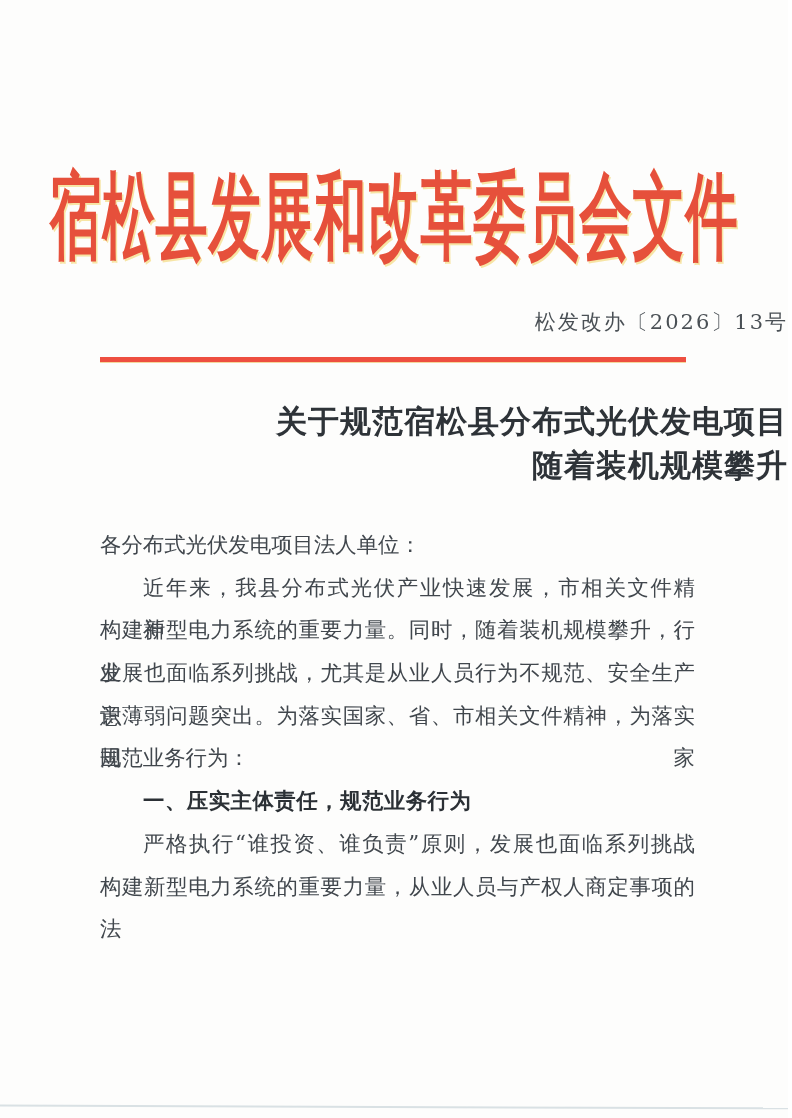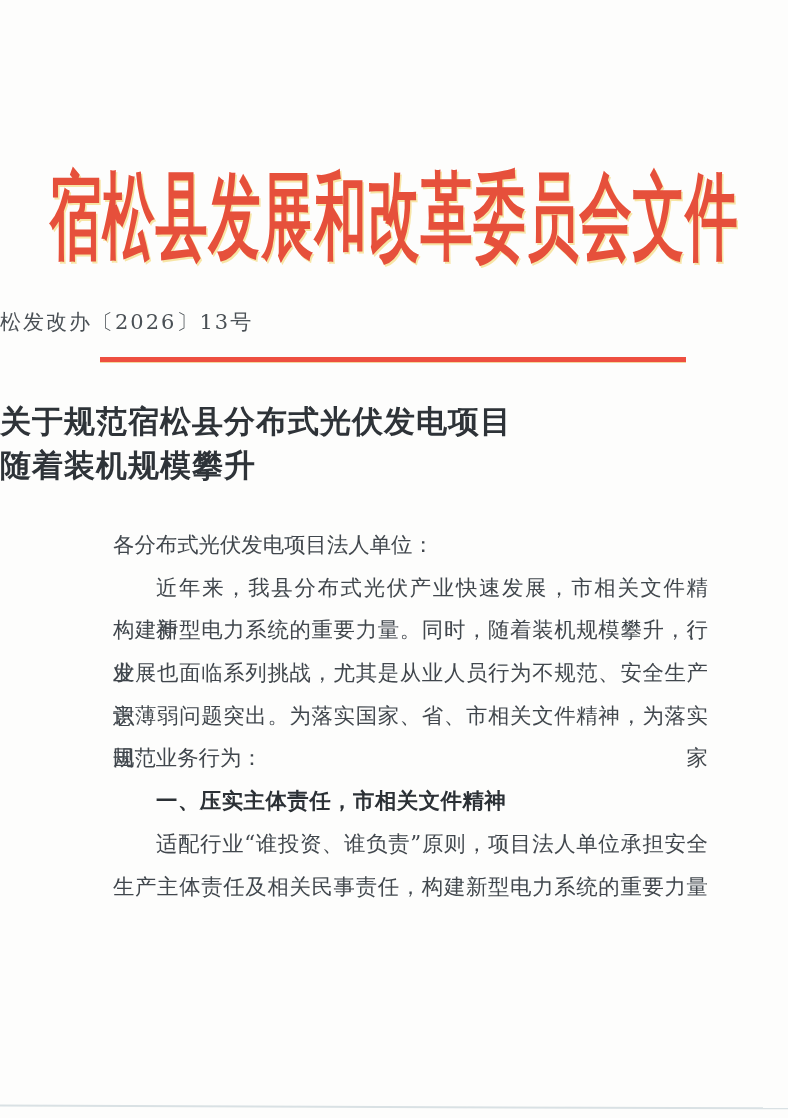--- a/index.html
+++ b/index.html
@@ -33,21 +33,21 @@
     font-family: "DejaVu Serif", serif;
     text-shadow: 1.5px 1.5px 0 rgba(240, 200, 60, 0.45);
   }
 
   
   .doc-number {
     position: absolute;
     top: 308px;
     left: 0;
     width: 100%;
-    text-align: left;
+    text-align: right;
     font-size: 21px;
     letter-spacing: 2px;
     color: var(--docnum-color, #4a5055);
     font-family: "DejaVu Serif", serif;
   }
 
   
   .red-divider {
     position: absolute;
     top: 357px;
@@ -57,34 +57,34 @@
     background: var(--divider-red, #ee4f40);
     box-shadow: 0 1px 0 rgba(235, 180, 60, 0.5);
   }
 
   
   .doc-title {
     position: absolute;
     top: 399px;
     left: 0;
     width: 100%;
-    text-align: left;
+    text-align: right;
     font-size: 31px;
     font-weight: bold;
     line-height: 44px;
     letter-spacing: 1px;
     color: var(--title-color, #2e3338);
     font-family: "DejaVu Serif", serif;
   }
 
   
   .body-block {
     position: absolute;
     top: 524px;
-    left: 113px;
+    left: 100px;
     width: 595px;
     font-size: 21.4px;
     color: var(--body-color, #41474d);
     font-family: "DejaVu Serif", serif;
   }
   .bline {
     height: 42.7px;
     line-height: 42.7px;
     white-space: nowrap;
   }
@@ -130,20 +130,20 @@
     <div>随着装机规模攀升</div>
   </div>
 
   <div class="body-block" id="body-lines">
       <div class="bline">各分布式光伏发电项目法人单位：</div>
       <div class="bline indent justify">近年来，我县分布式光伏产业快速发展，市相关文件精神、</div>
       <div class="bline justify">构建新型电力系统的重要力量。同时，随着装机规模攀升，行业</div>
       <div class="bline justify">发展也面临系列挑战，尤其是从业人员行为不规范、安全生产意</div>
       <div class="bline justify">识薄弱问题突出。为落实国家、省、市相关文件精神，为落实国家</div>
       <div class="bline">规范业务行为：</div>
-      <div class="bline indent bold">一、压实主体责任，市相关文件精神</div>
-      <div class="bline indent justify">适配行业“谁投资、谁负责”原则，项目法人单位承担安全</div>
-      <div class="bline justify">生产主体责任及相关民事责任，构建新型电力系统的重要力量</div>
+      <div class="bline indent bold">一、压实主体责任，规范业务行为</div>
+      <div class="bline indent justify">严格执行“谁投资、谁负责”原则，发展也面临系列挑战</div>
+      <div class="bline justify">构建新型电力系统的重要力量，从业人员与产权人商定事项的法</div>
     </div>
 
   <div class="page-bottom-edge"></div>
 
 </div>
 
 </body></html>

